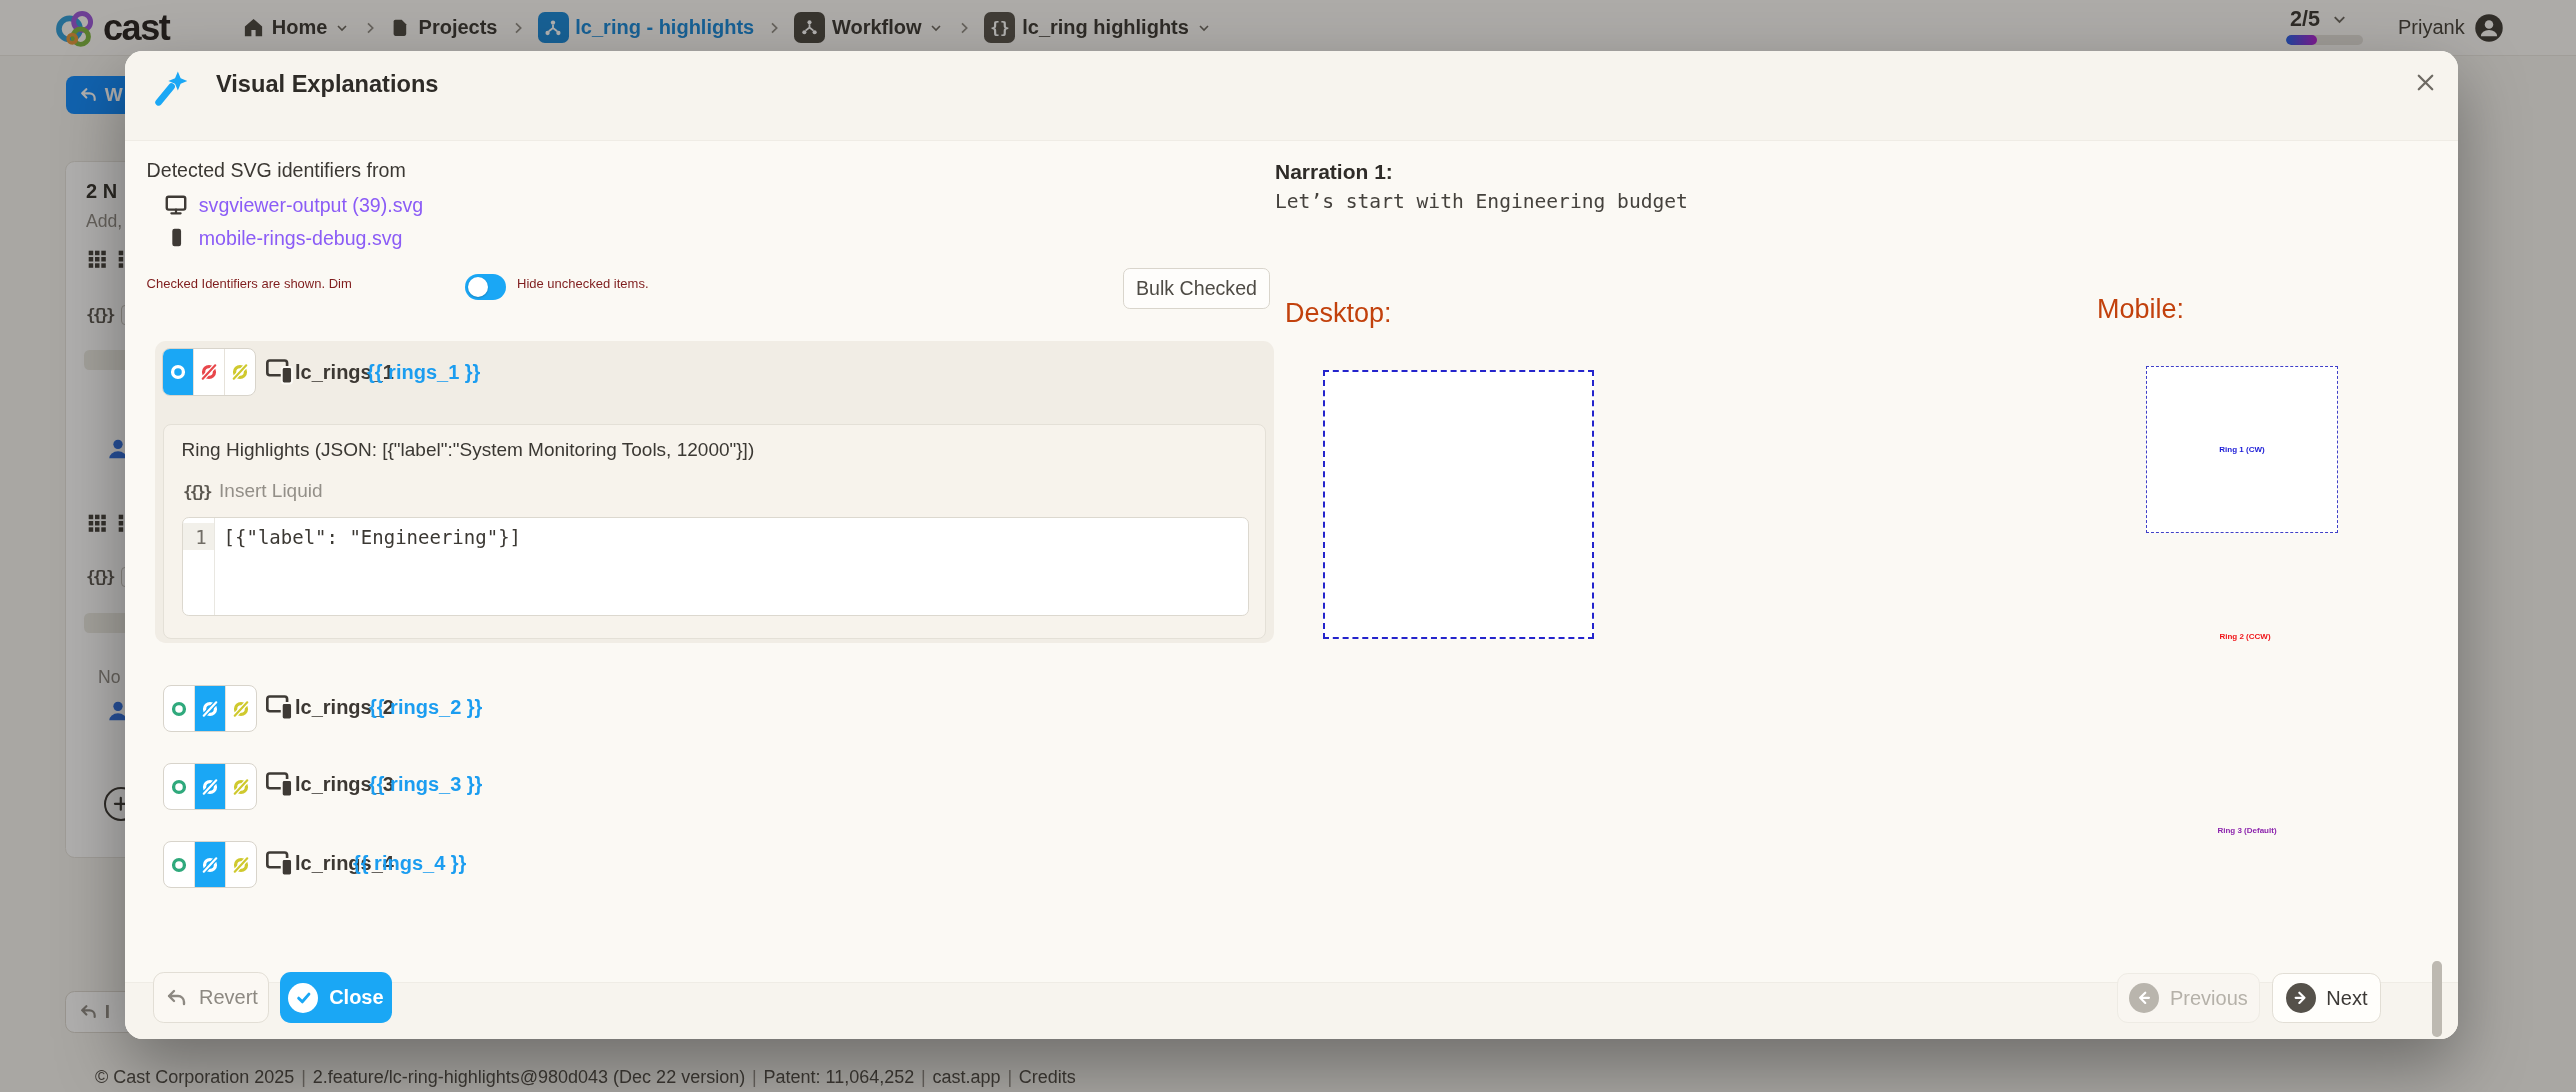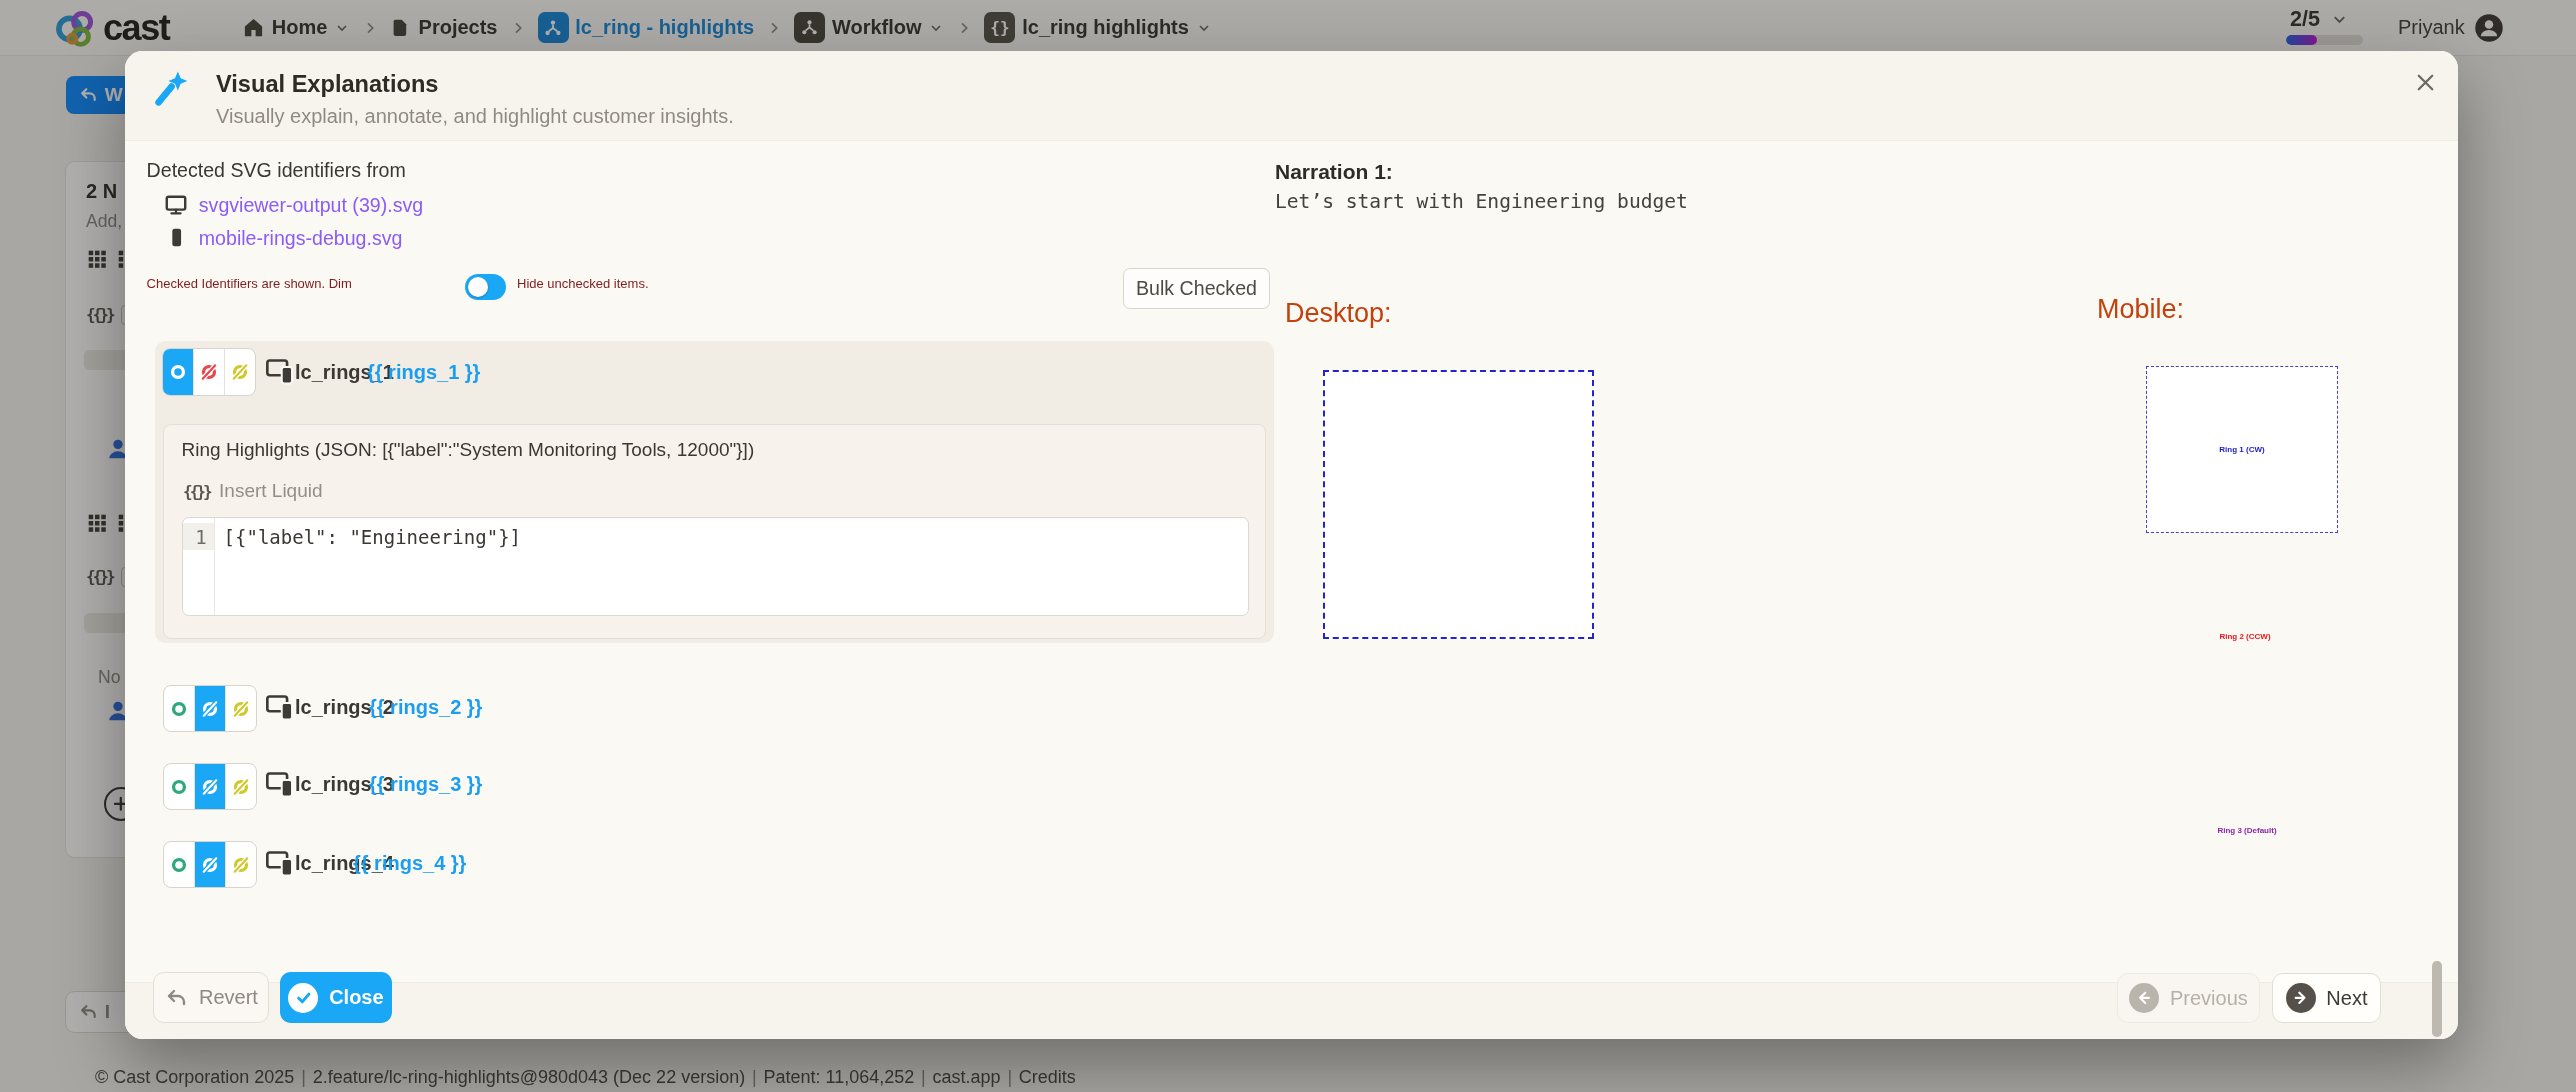--- a/index.html
+++ b/index.html
@@ -350,21 +350,20 @@
   <div class="modal-head-bg"></div>
   <div class="modal-foot-bg"></div>
 
   <div class="wand">
     <svg width="42" height="42" viewBox="0 0 24 24">
       <path d="M14.2 2.6 L15.8 6.4 L19.6 8 L15.8 9.6 L14.2 13.4 L12.6 9.6 L8.8 8 L12.6 6.4 Z" fill="#1aa7f5"></path>
       <path d="M10.6 11.2 L3.2 20.2" stroke="#1aa7f5" stroke-width="3.8" stroke-linecap="round"></path>
     </svg>
   </div>
   <div class="modal-title">Visual Explanations</div>
-  <div class="modal-subtitle">Visually explain, annotate, and highlight customer insights.</div>
   <div class="close-x">
     <svg width="23" height="23" viewBox="0 0 24 24">
         <path d="M5 5 L19 19 M19 5 L5 19" stroke="#6e6a63" stroke-width="2.4" stroke-linecap="round"></path>
       </svg>
   </div>
 
   <div class="detected-heading abs">Detected SVG identifiers from</div>
 
   <div class="file-row" style="top:142px;">
     <span>

